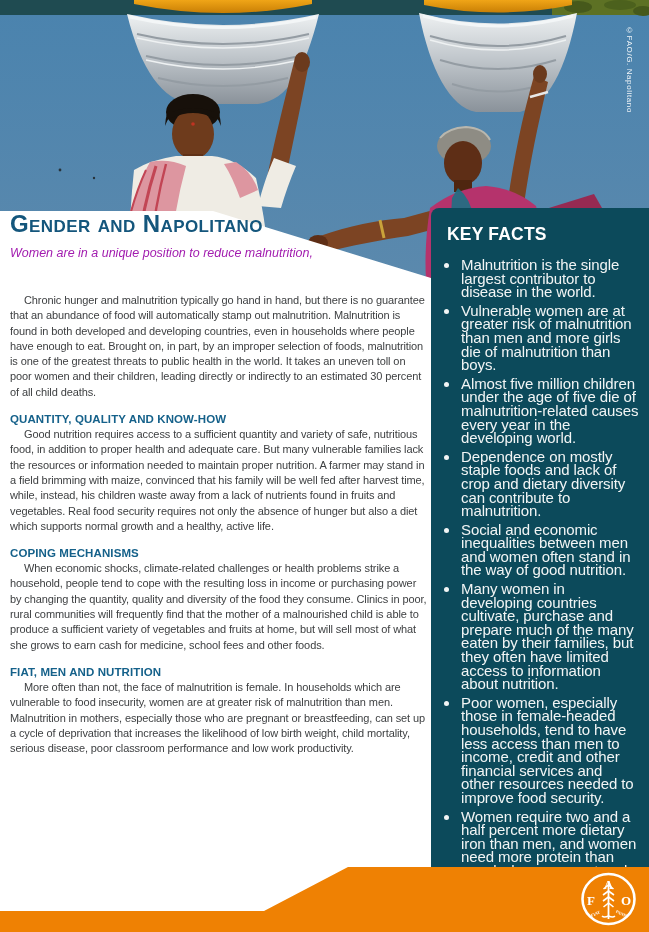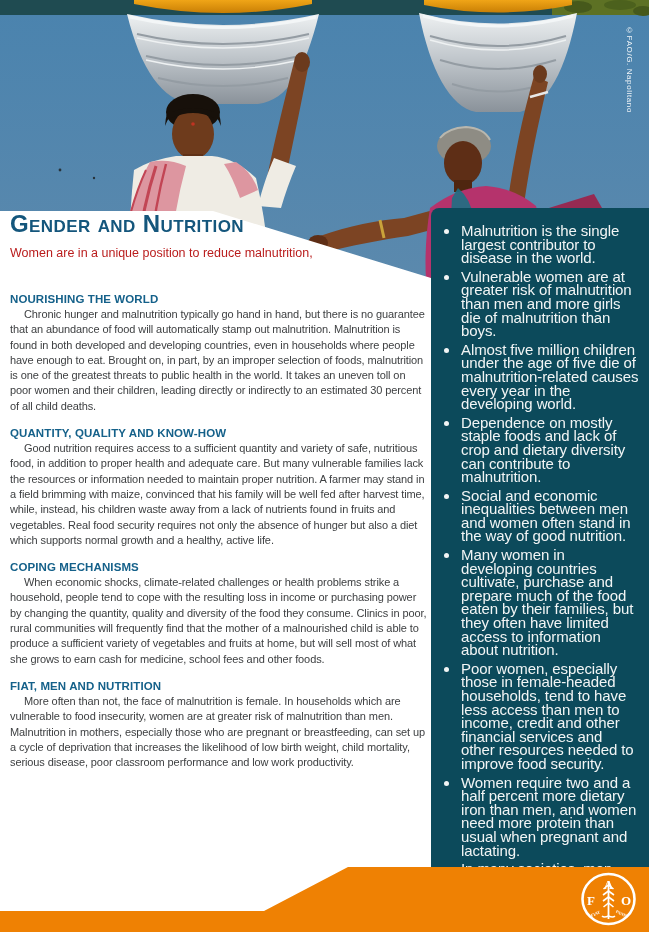--- a/index.html
+++ b/index.html
@@ -18,21 +18,21 @@
   .white-wedge{
     position:absolute;left:0;top:211px;width:649px;height:721px;background:#ffffff;z-index:2;
     clip-path:polygon(0 0,213px 0,431px 67px,649px 67px,649px 721px,0 721px);
   }
   .hdr{position:absolute;left:10px;top:211px;width:340px;z-index:3;}
   .hdr h1{
     margin:0 0 8px 0;font-variant:small-caps;font-size:24px;font-weight:bold;
     color:#14567c;letter-spacing:.4px;line-height:26px;
   }
   .hdr .sub{
-    margin:0;font-size:12.5px;line-height:17px;color:#b91c1c;
+    margin:0;font-style:italic;font-size:12.5px;line-height:17px;color:#a21caf;
   }
   .body-col{position:absolute;left:10px;top:293px;width:419px;z-index:3;}
   .body-col section{margin:0 0 13px 0;}
   .body-col h2{
     margin:0 0 2px 0;font-size:11.5px;font-weight:bold;color:#15618a;letter-spacing:.1px;
   }
   .body-col p{
     margin:0;font-size:11px;line-height:15.3px;color:#3e4042;
     text-indent:14px;letter-spacing:-0.1px;
   }
@@ -142,51 +142,51 @@
       <path d="M458,188 Q470,198 474,218 Q476,234 472,246 L456,242 Q450,216 452,198 Z" fill="#1e6f84" opacity="0.9"></path>
       <path d="M536,212 L594,194 L602,208 L548,230 Z" fill="#962a52"></path>
     </g>
   </svg>
 
   <div class="credit">©FAO/G. Napolitano</div>
 
   <div class="white-wedge"></div>
 
   <header class="hdr">
-    <h1>Gender and Nutrition</h1>
+    <h1>Gender and Napolitano</h1>
     <p class="sub">Women are in a unique position to reduce malnutrition,</p>
   </header>
 
   <main class="body-col">
     <section>
-      <h2>NOURISHING THE WORLD</h2>
       <p>Chronic hunger and malnutrition typically go hand in hand, but there is no guarantee that an abundance of food will automatically stamp out malnutrition. Malnutrition is found in both developed and developing countries, even in households where people have enough to eat. Brought on, in part, by an improper selection of foods, malnutrition is one of the greatest threats to public health in the world. It takes an uneven toll on poor women and their children, leading directly or indirectly to an estimated 30 percent of all child deaths.</p>
     </section>
     <section>
       <h2>QUANTITY, QUALITY AND KNOW-HOW</h2>
       <p>Good nutrition requires access to a sufficient quantity and variety of safe, nutritious food, in addition to proper health and adequate care. But many vulnerable families lack the resources or information needed to maintain proper nutrition. A farmer may stand in a field brimming with maize, convinced that his family will be well fed after harvest time, while, instead, his children waste away from a lack of nutrients found in fruits and vegetables. Real food security requires not only the absence of hunger but also a diet which supports normal growth and a healthy, active life.</p>
     </section>
     <section>
       <h2>COPING MECHANISMS</h2>
       <p>When economic shocks, climate-related challenges or health problems strike a household, people tend to cope with the resulting loss in income or purchasing power by changing the quantity, quality and diversity of the food they consume. Clinics in poor, rural communities will frequently find that the mother of a malnourished child is able to produce a sufficient variety of vegetables and fruits at home, but will sell most of what she grows to earn cash for medicine, school fees and other foods.</p>
     </section>
     <section>
       <h2>FIAT, MEN AND NUTRITION</h2>
       <p>More often than not, the face of malnutrition is female. In households which are vulnerable to food insecurity, women are at greater risk of malnutrition than men. Malnutrition in mothers, especially those who are pregnant or breastfeeding, can set up a cycle of deprivation that increases the likelihood of low birth weight, child mortality, serious disease, poor classroom performance and low work productivity.</p>
     </section>
   </main>
 
   <aside class="keyfacts">
+    <h2>KEY FACTS</h2>
     <ul>
       <li>Malnutrition is the single largest contributor to disease in the world.</li>
       <li>Vulnerable women are at greater risk of malnutrition than men and more girls die of malnutrition than boys.</li>
       <li>Almost five million children under the age of five die of malnutrition-related causes every year in the developing world.</li>
       <li>Dependence on mostly staple foods and lack of crop and dietary diversity can contribute to malnutrition.</li>
       <li>Social and economic inequalities between men and women often stand in the way of good nutrition.</li>
-      <li>Many women in developing countries cultivate, purchase and prepare much of the food eaten by their families, but they often have limited access to information about nutrition.</li>
+      <li>Many women in developing countries cultivate, purchase and prepare much of the many eaten by their families, but they often have limited access to information about nutrition.</li>
       <li>Poor women, especially those in female-headed households, tend to have less access than men to income, credit and other financial services and other resources needed to improve food security.</li>
       <li>Women require two and a half percent more dietary iron than men, and women need more protein than usual when pregnant and lactating.</li>
       <li>In many societies, men and boys are given priority when meals are served. This can contribute to undernutrition in women and girls.</li>
     </ul>
   </aside>
 
   <div class="footer"></div>
 
   <svg class="fao" viewBox="0 0 57 55" aria-hidden="true">
     <ellipse cx="28.5" cy="27" rx="26" ry="25" fill="none" stroke="#ffffff" stroke-width="2.6"></ellipse>

